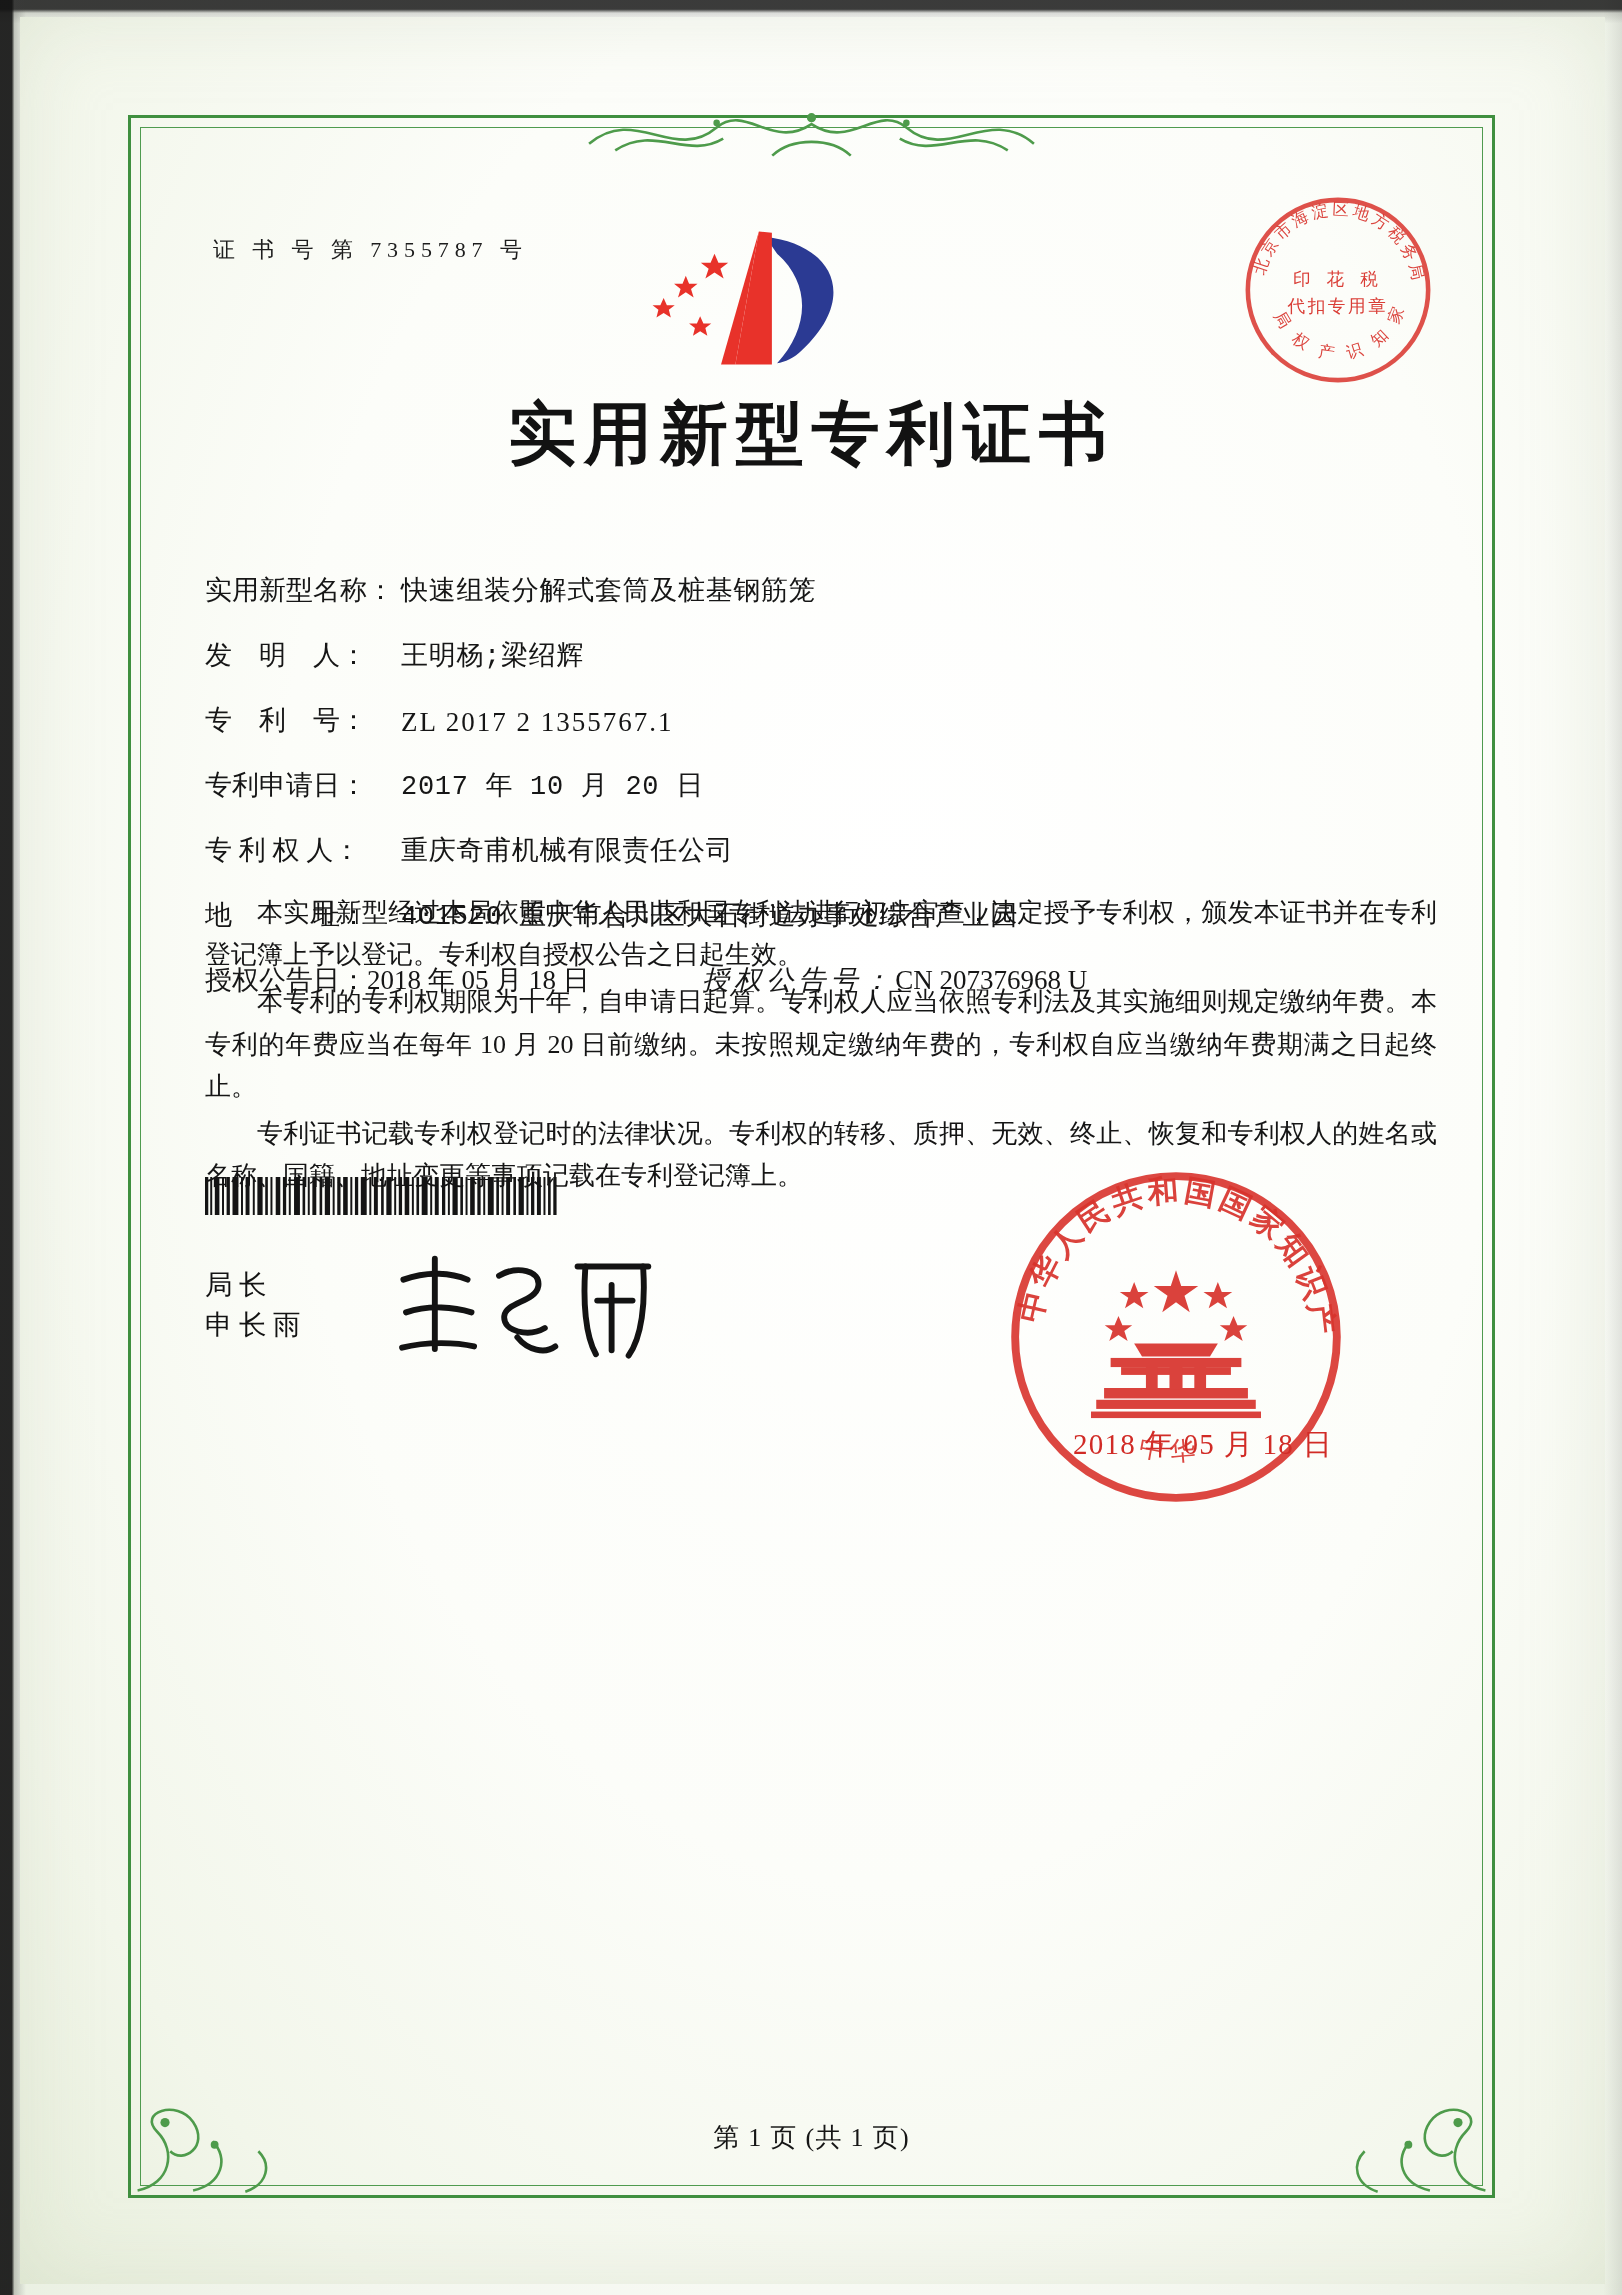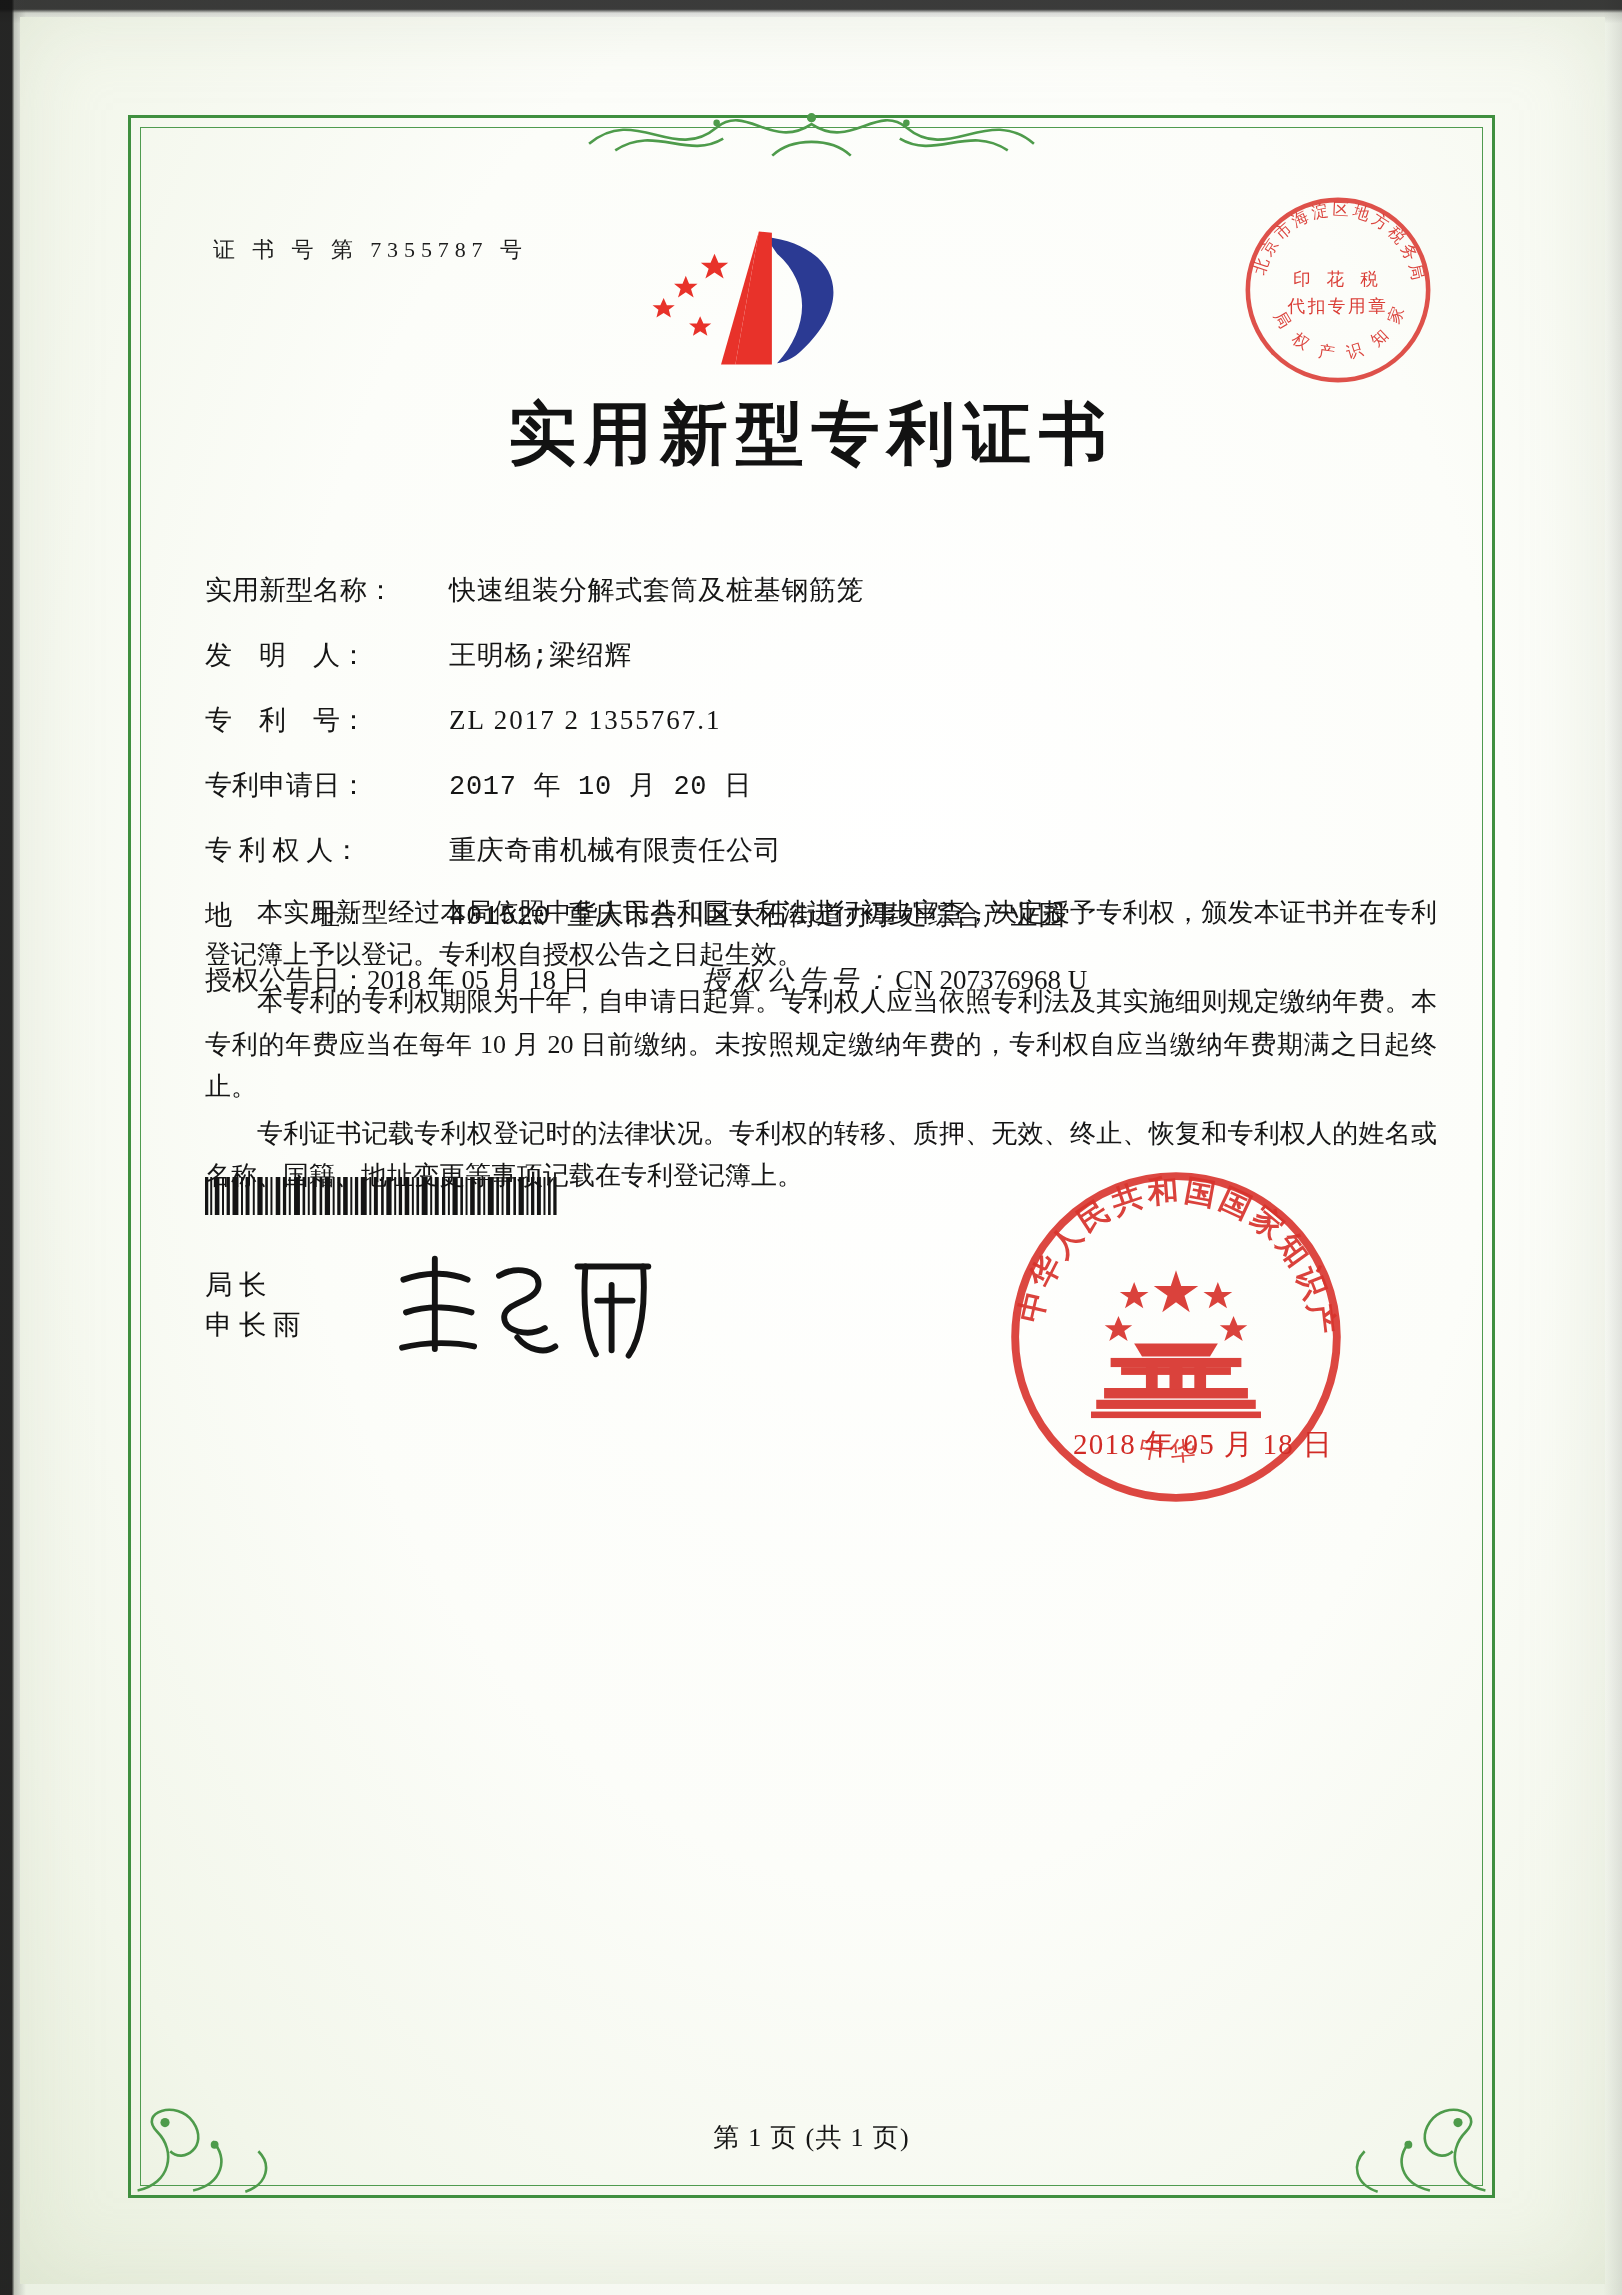--- a/index.html
+++ b/index.html
@@ -76,26 +76,25 @@
     font-weight:bold;
     font-size:68px;
     letter-spacing:7.8px;
     color:#121212;
   }
 
   
   .fields { position:absolute; left:65px; top:445px; right:46px; }
   .frow {
     display:flex;
-    align-items:center;
+    align-items:flex-end;
     margin-bottom:29px;
     font-size:27px;
     color:#161616;
     white-space:nowrap;
-    gap:48px;
   }
   .flabel {
     display:inline-block;
     width:196px;
     letter-spacing:0px;
   }
   .flabel.sp-addr { letter-spacing:0; }
   .fvalue { letter-spacing:0.7px;font-family:Liberation Mono, monospace; }
   .fvalue.mono { font-family:"Liberation Serif", serif; letter-spacing:2px; }
 

